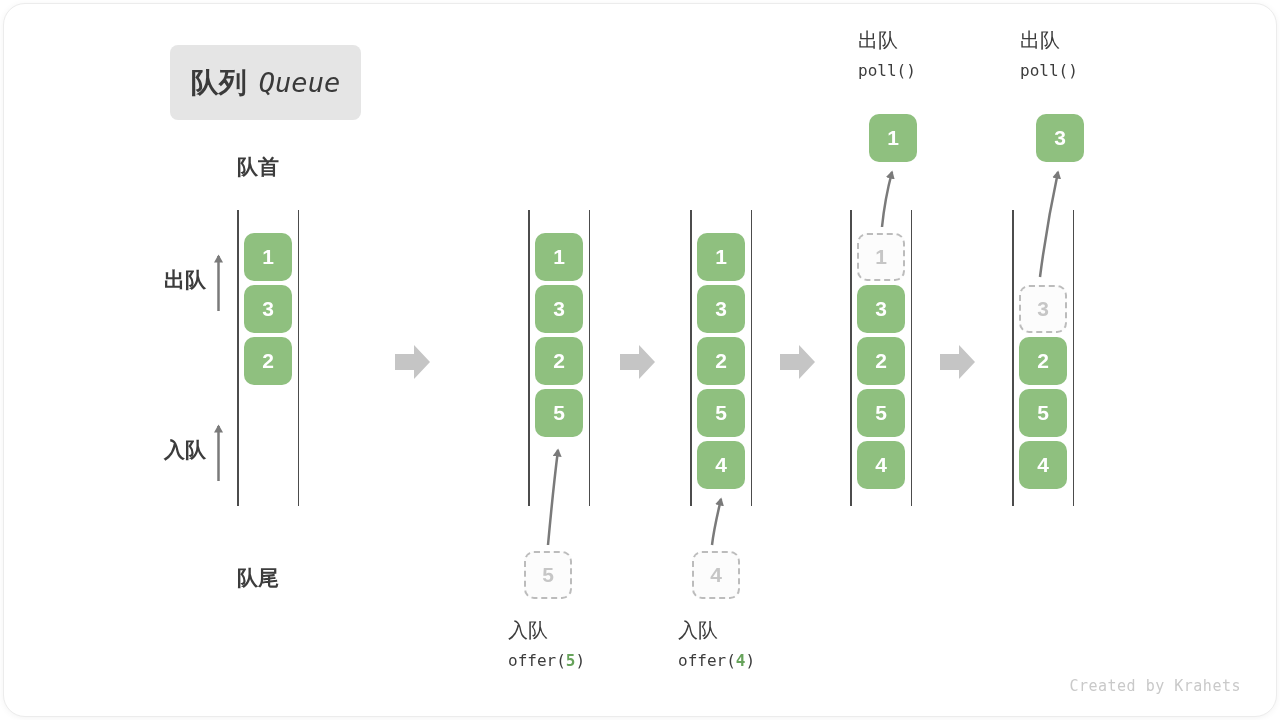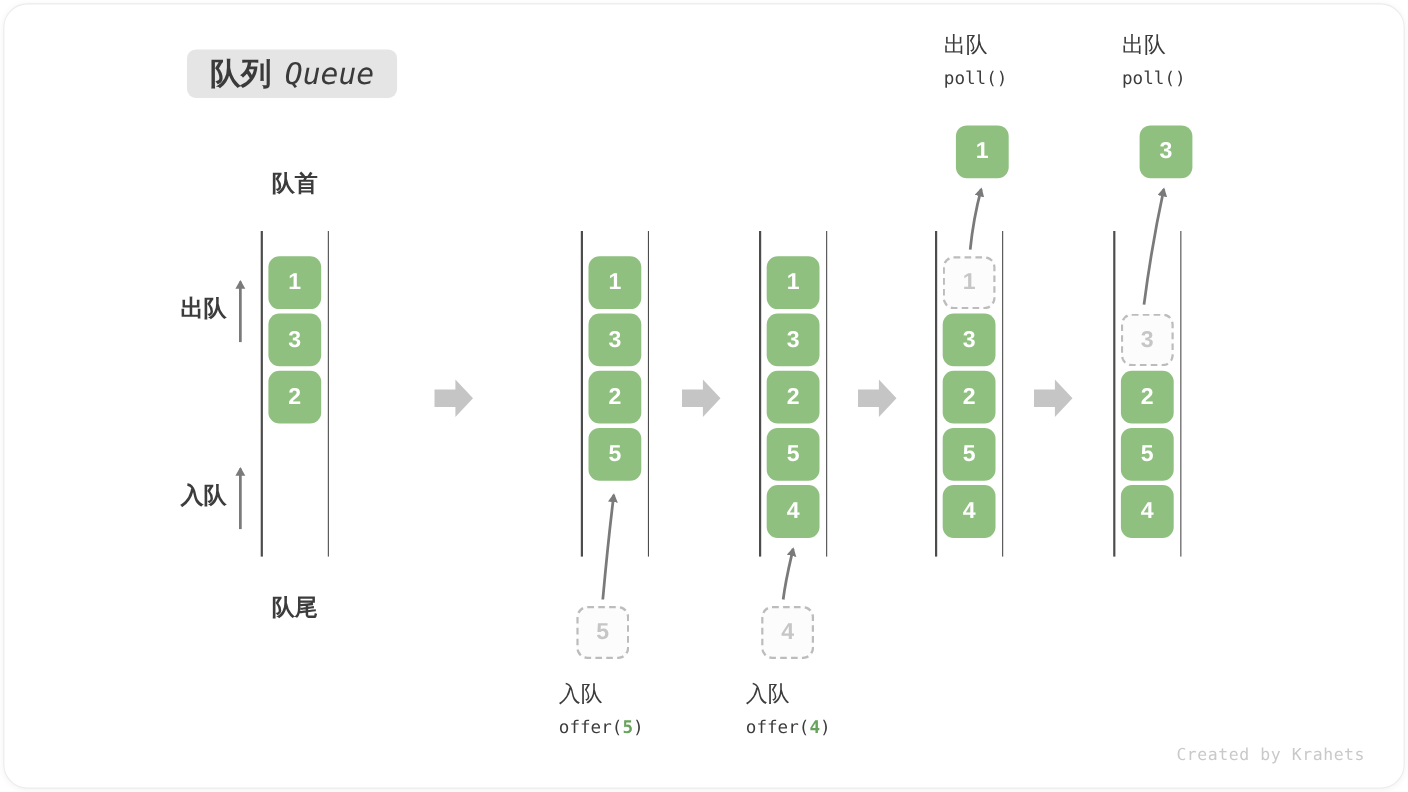--- a/index.html
+++ b/index.html
@@ -6,21 +6,21 @@
   html, body { width: 1280px; height: 720px; background: #ffffff; font-family: "Liberation Sans", "DejaVu Sans", sans-serif; }
   .canvas { position: relative; width: 1280px; height: 720px; overflow: hidden; }
   .card {
     position: absolute; left: 3px; top: 3px; right: 3px; bottom: 3px;
     background: #ffffff; border: 1px solid #ececec; border-radius: 22px;
     box-shadow: 0 1px 6px rgba(0,0,0,0.05);
   }
   .svg-layer { position: absolute; left: 0; top: 0; width: 1280px; height: 720px; pointer-events: none; }
 
   .title-badge {
-    position: absolute; left: 170px; top: 45px; width: 191px; height: 44px;
+    position: absolute; left: 170px; top: 45px; width: 191px; height: 75px;
     background: #e5e5e5; border-radius: 8px;
     display: flex; align-items: center; justify-content: center;
   }
   .title-zh { font-size: 28px; font-weight: bold; color: #3a3a3a; }
   .title-en { font-family: "DejaVu Sans Mono", "Liberation Mono", monospace; font-size: 27px; color: #3a3a3a; margin-left: 12px; font-style: italic; }
 
   .qcol { position: absolute; top: 210px; width: 62px; height: 296px; }
   .qcol .wall { position: absolute; top: 0; bottom: 0; width: 1.5px; background: #4c4c4c; }
   .qcol .wall.left { left: 0; }
   .qcol .wall.right { right: 0; }
@@ -42,23 +42,23 @@
     display: flex; align-items: center; justify-content: center;
   }
   .float-box.green { background: #8FC07F; color: #ffffff; }
   .float-box.dashed { background: #fcfcfc; border: 2px dashed #bcbcbc; color: #c6c6c6; }
 
   .pop4 { left: 869px; top: 114px; }
   .pop5 { left: 1036px; top: 114px; }
   .in2  { left: 524px; top: 551px; }
   .in3  { left: 692px; top: 551px; }
 
-  .col-label { position: absolute; width: 62px; text-align: center; font-size: 21px; font-weight: bold; color: #3c3c3c; }
+  .col-label { position: absolute; width: 62px; font-size: 21px; font-weight: bold; color: #3c3c3c; }
   .front-label { left: 237px; top: 153px; }
-  .rear-label  { left: 237px; top: 538px; }
+  .rear-label  { left: 237px; top: 564px; }
 
   .side-label { position: absolute; left: 150px; width: 56px; text-align: right; font-size: 21px; font-weight: bold; color: #3c3c3c; }
   .deq-label { top: 266px; }
   .enq-label { top: 436px; }
 
   .op-block { position: absolute; }
   .op-c4 { left: 858px; top: 27px; }
   .op-c5 { left: 1020px; top: 27px; }
   .op-c2 { left: 508px; top: 617px; }
   .op-c3 { left: 678px; top: 617px; }

